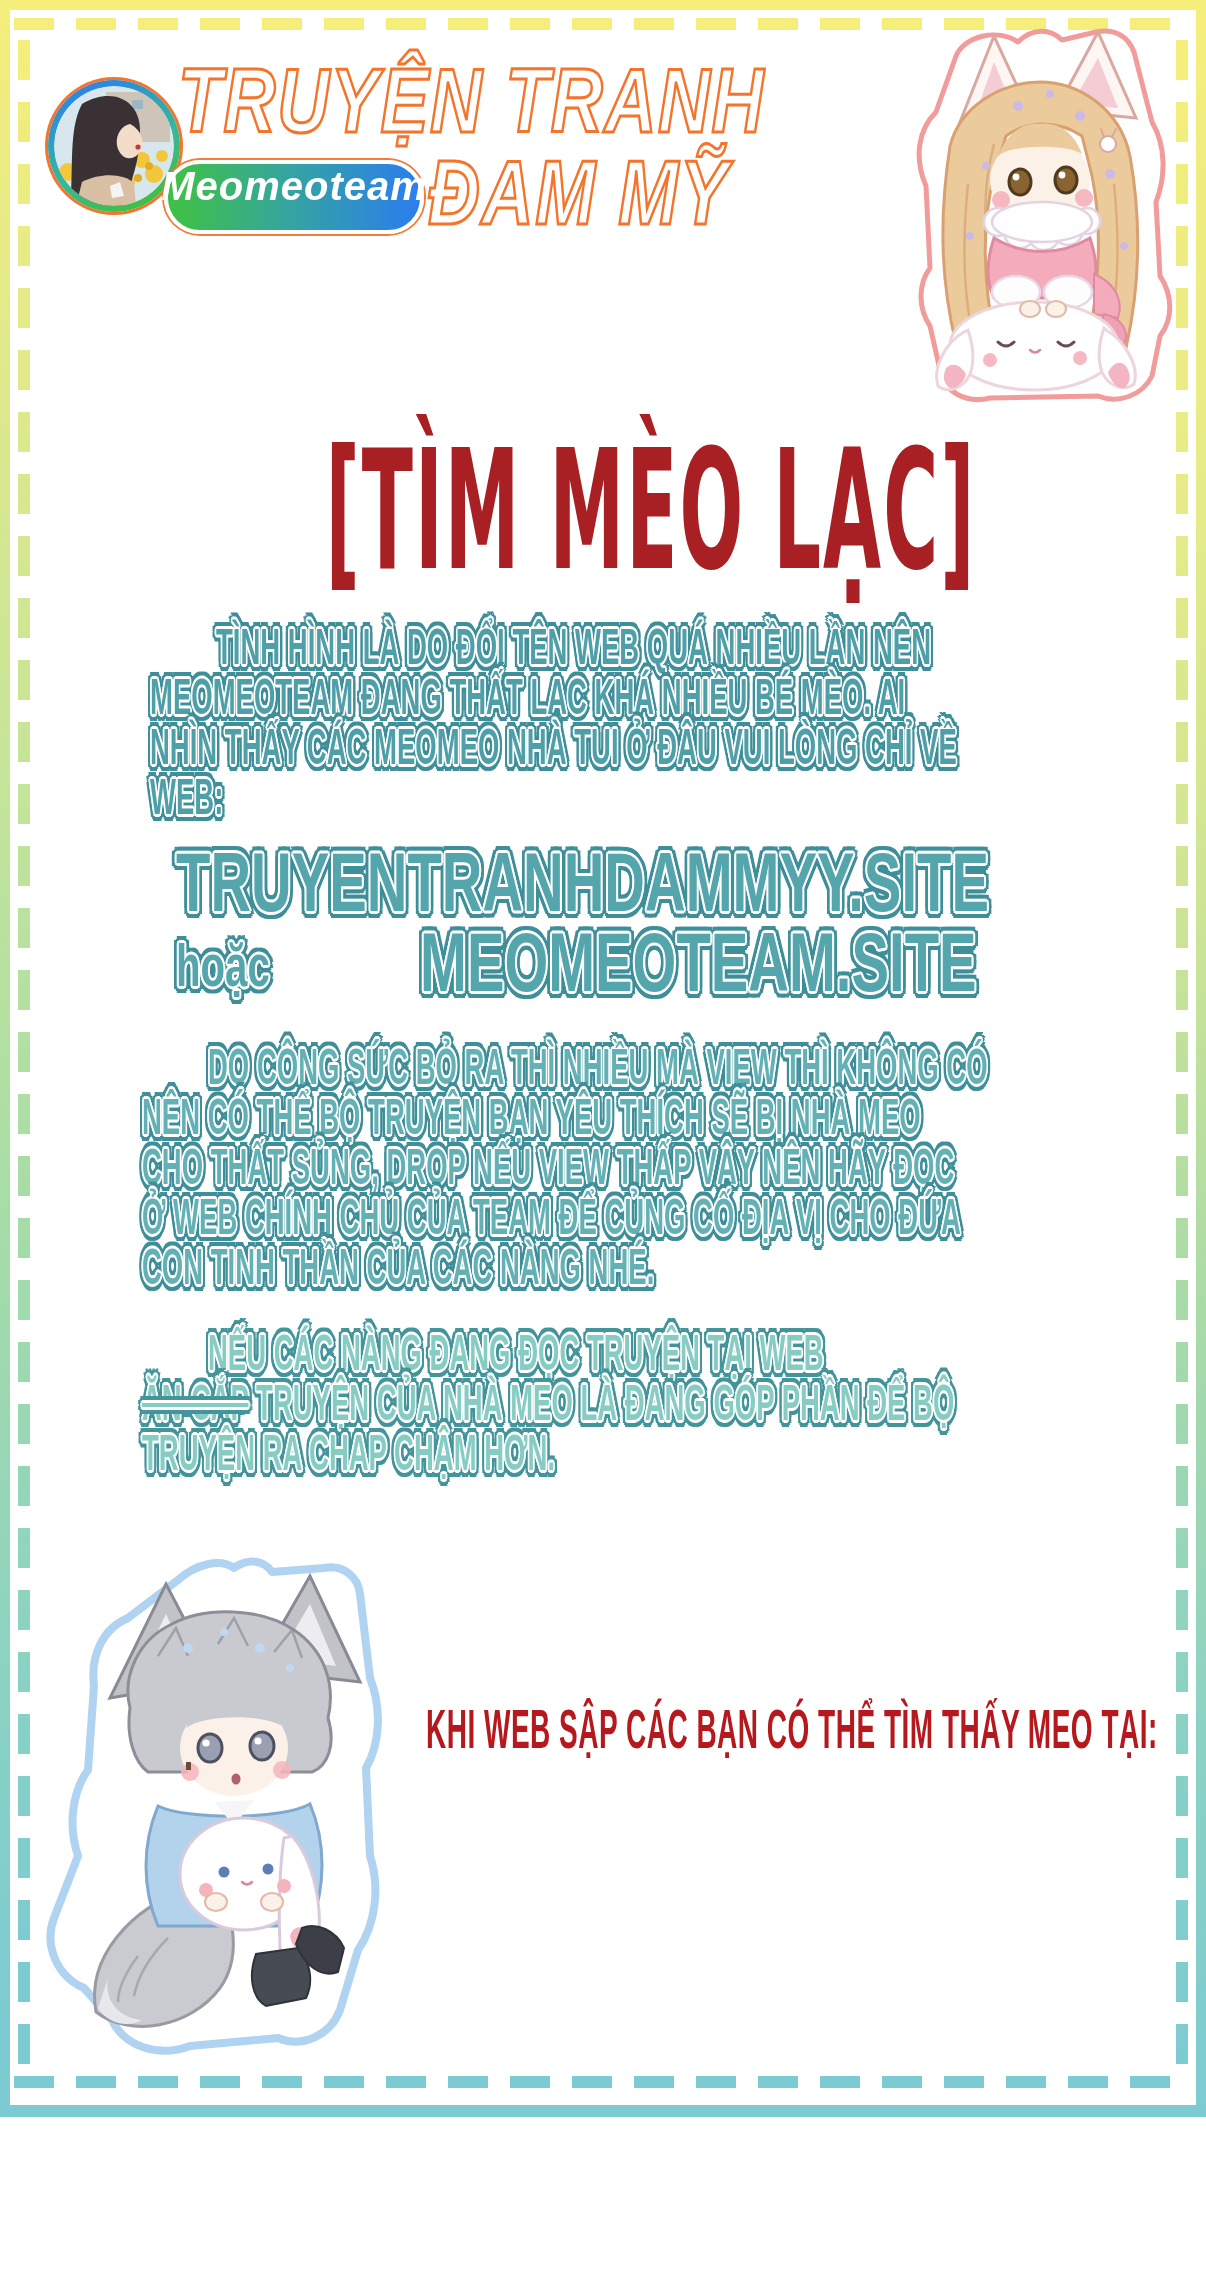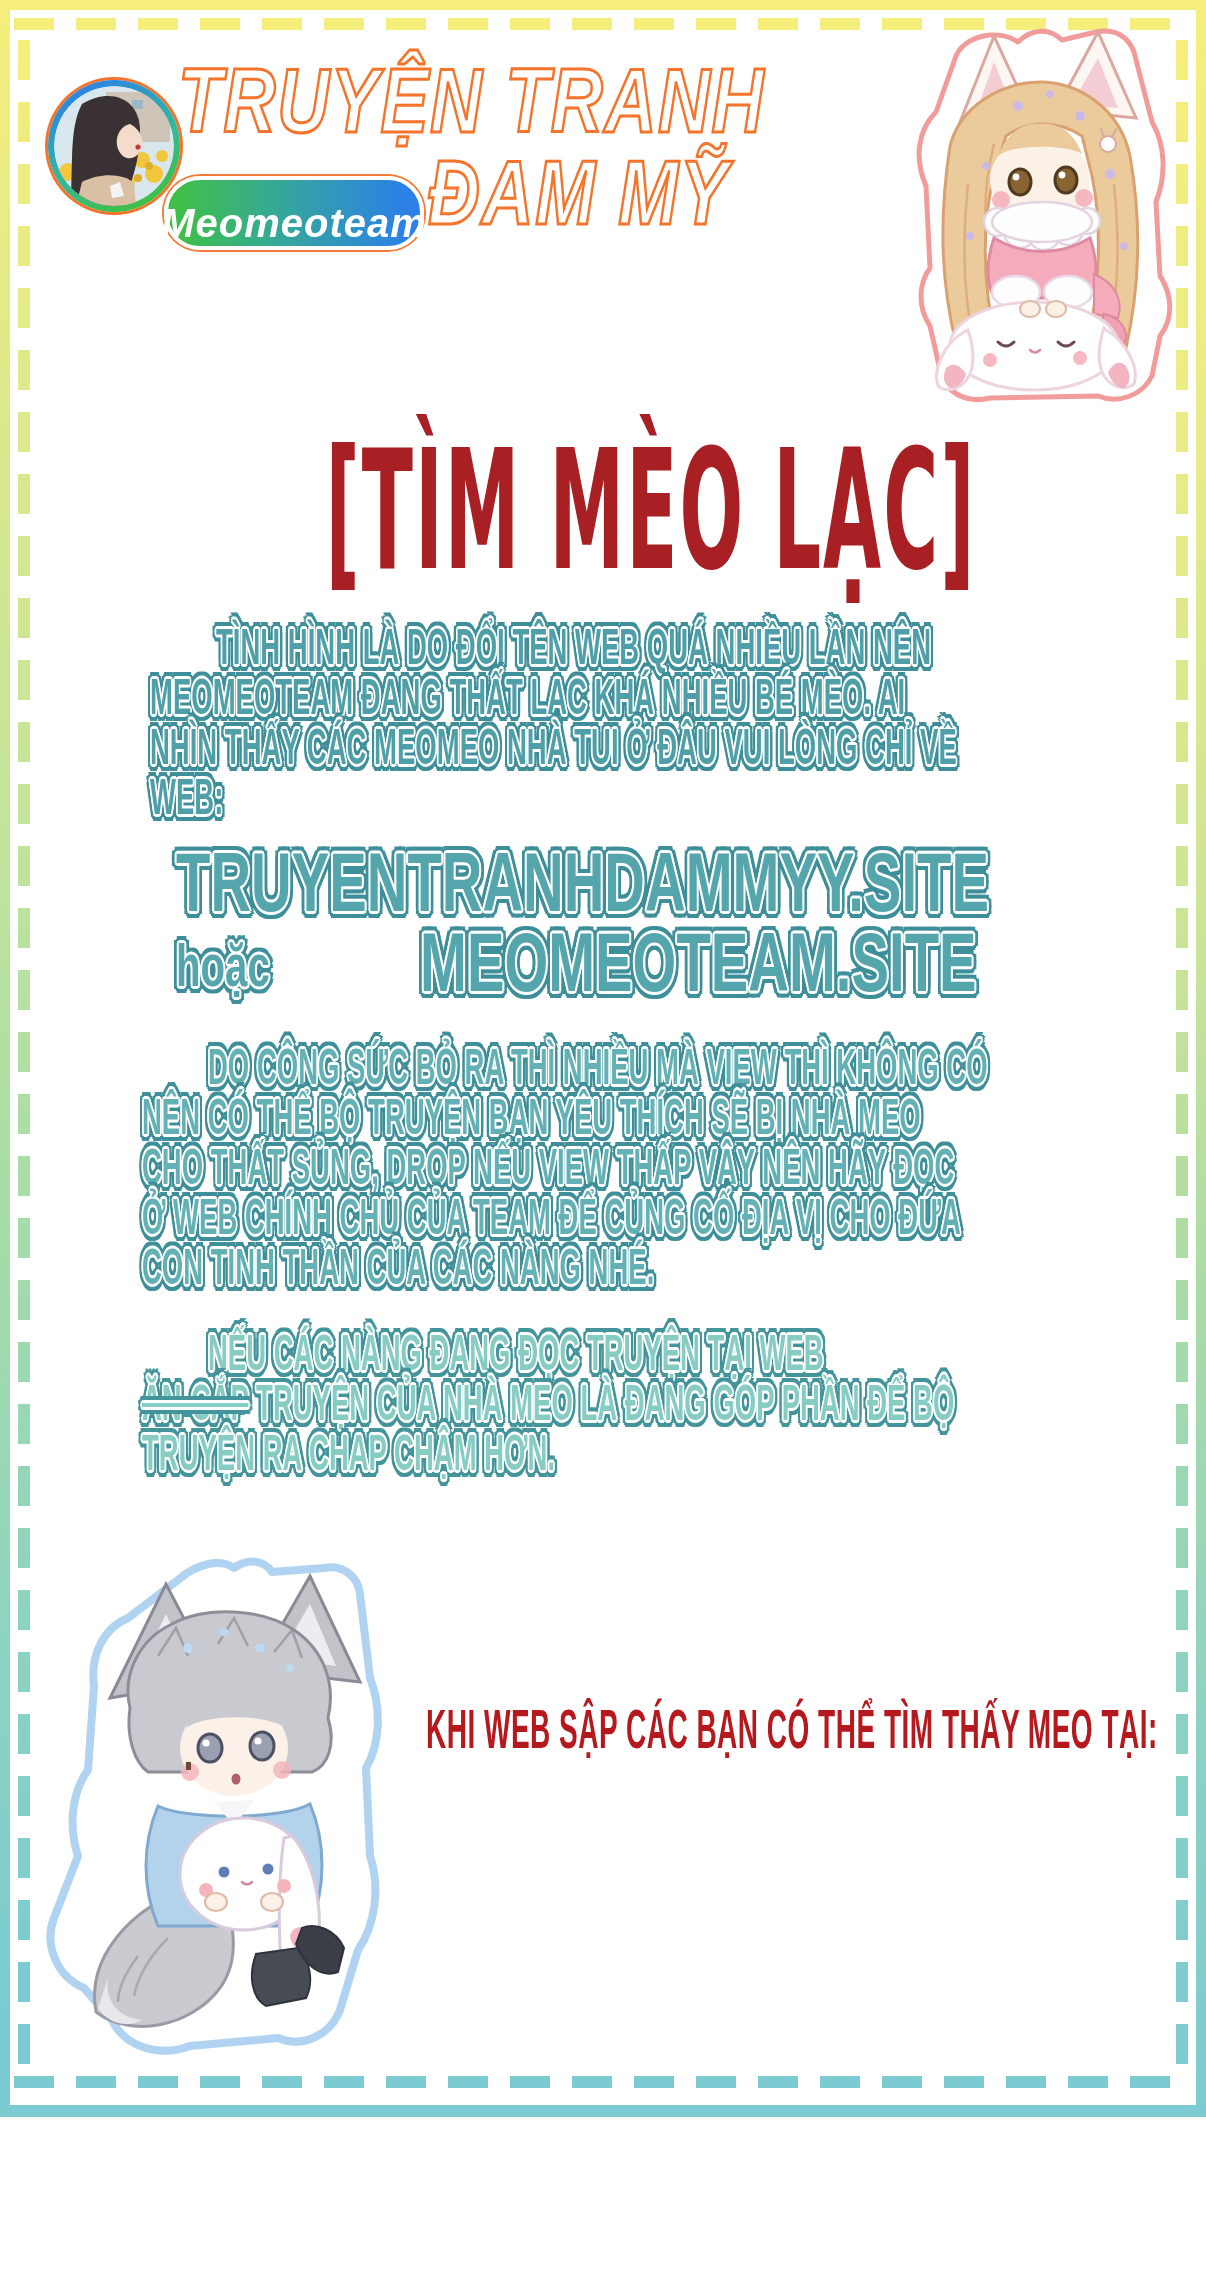--- a/index.html
+++ b/index.html
@@ -30,24 +30,24 @@
 
   
   .avatar-ring{position:absolute;left:48px;top:80px;width:132px;height:132px;border-radius:50%;z-index:3;
     background:linear-gradient(155deg,#2C80E8 8%,#35B89C 55%,#3FBF49 85%);
     box-shadow:0 0 0 3px #F4742C;display:flex;align-items:center;justify-content:center;}
   .avatar-ring svg{width:120px;height:120px;border-radius:50%;display:block;}
   .logo-line{position:absolute;z-index:2;font-style:italic;font-weight:bold;font-size:90px;line-height:90px;
     color:#fff;-webkit-text-stroke:3px #F4742C;white-space:nowrap;transform:scaleX(.8);transform-origin:left top;letter-spacing:2px;}
   .logo-line.l1{left:178px;top:56px;}
   .logo-line.l2{left:428px;top:148px;}
-  .badge{position:absolute;left:164px;top:176px;width:252px;height:66px;z-index:4;border-radius:36px;
+  .badge{position:absolute;left:164px;top:160px;width:252px;height:66px;z-index:4;border-radius:36px;
     background:linear-gradient(90deg,#3FBF49 5%,#35A79B 45%,#2C80E8 95%);
     border:4px solid #fff;box-shadow:0 0 0 2px rgba(244,116,44,.95);
-    display:flex;align-items:flex-end;justify-content:center;}
+    display:flex;align-items:flex-start;justify-content:center;}
   .badge span{font-style:italic;font-weight:bold;font-size:40px;color:#fff;letter-spacing:1px;}
 
   .sticker-svg{position:absolute;z-index:5;}
   #chibi-girl{left:898px;top:24px;width:290px;height:388px;}
   #chibi-boy{left:38px;top:1556px;width:396px;height:516px;}
 
   
   .red-title{position:absolute;left:0;top:428px;width:100%;text-align:center;z-index:2;}
   .red-title span{display:inline-block;font-weight:bold;font-size:150px;line-height:150px;letter-spacing:4px;
     color:#A82023;transform:scale(.5,1.1);transform-origin:center top;white-space:nowrap;

